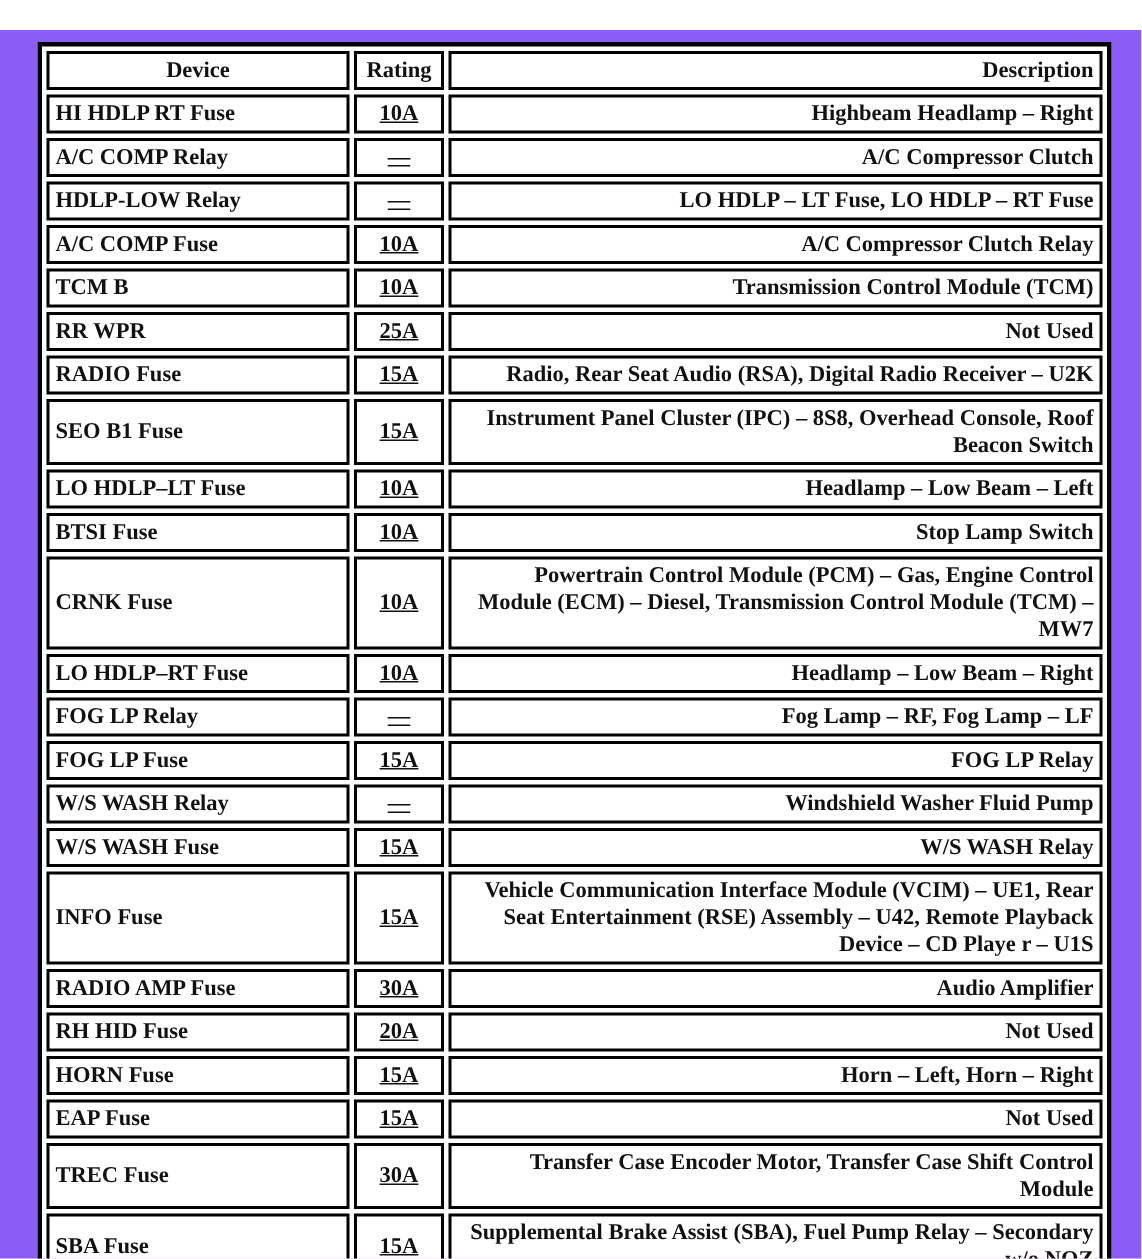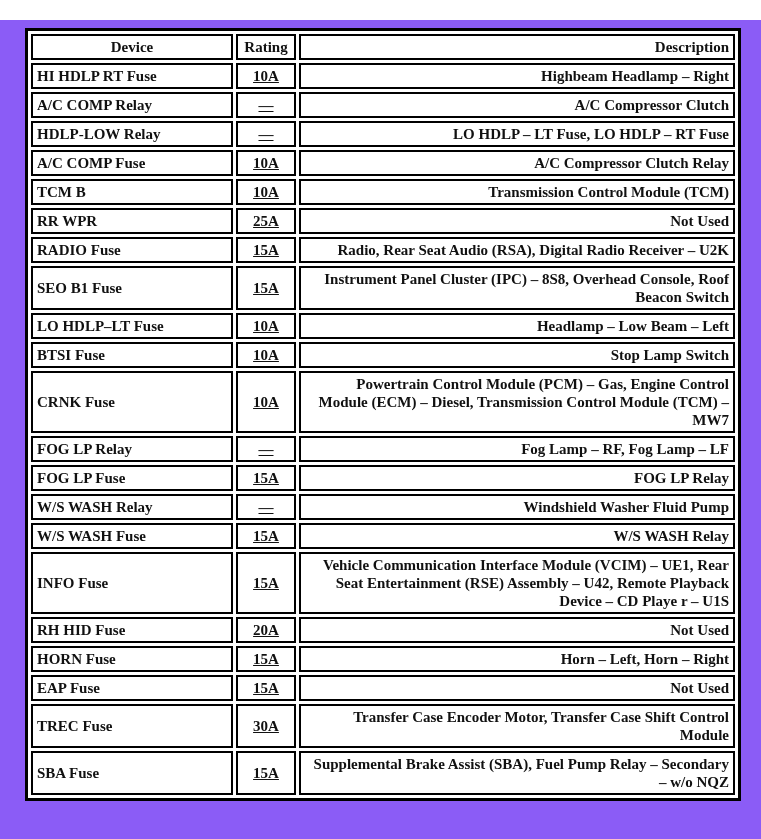--- a/index.html
+++ b/index.html
@@ -108,20 +108,25 @@
         <td class="c-dev">BTSI Fuse</td>
         <td class="c-rat">10A</td>
         <td class="c-desc">Stop Lamp Switch</td>
       </tr>
       <tr>
         <td class="c-dev">CRNK Fuse</td>
         <td class="c-rat">10A</td>
         <td class="c-desc">Powertrain Control Module (PCM) – Gas, Engine Control Module (ECM) – Diesel, Transmission Control Module (TCM) – MW7</td>
       </tr>
       <tr>
+        <td class="c-dev">LO HDLP–RT Fuse</td>
+        <td class="c-rat">10A</td>
+        <td class="c-desc">Headlamp – Low Beam – Right</td>
+      </tr>
+      <tr>
         <td class="c-dev">FOG LP Relay</td>
         <td class="c-rat">—</td>
         <td class="c-desc">Fog Lamp – RF, Fog Lamp – LF</td>
       </tr>
       <tr>
         <td class="c-dev">FOG LP Fuse</td>
         <td class="c-rat">15A</td>
         <td class="c-desc">FOG LP Relay</td>
       </tr>
       <tr>
@@ -131,20 +136,25 @@
       </tr>
       <tr>
         <td class="c-dev">W/S WASH Fuse</td>
         <td class="c-rat">15A</td>
         <td class="c-desc">W/S WASH Relay</td>
       </tr>
       <tr>
         <td class="c-dev">INFO Fuse</td>
         <td class="c-rat">15A</td>
         <td class="c-desc">Vehicle Communication Interface Module (VCIM) – UE1, Rear Seat Entertainment (RSE) Assembly – U42, Remote Playback Device – CD Playe r – U1S</td>
+      </tr>
+      <tr>
+        <td class="c-dev">RADIO AMP Fuse</td>
+        <td class="c-rat">30A</td>
+        <td class="c-desc">Audio Amplifier</td>
       </tr>
       <tr>
         <td class="c-dev">RH HID Fuse</td>
         <td class="c-rat">20A</td>
         <td class="c-desc">Not Used</td>
       </tr>
       <tr>
         <td class="c-dev">HORN Fuse</td>
         <td class="c-rat">15A</td>
         <td class="c-desc">Horn – Left, Horn – Right</td>

